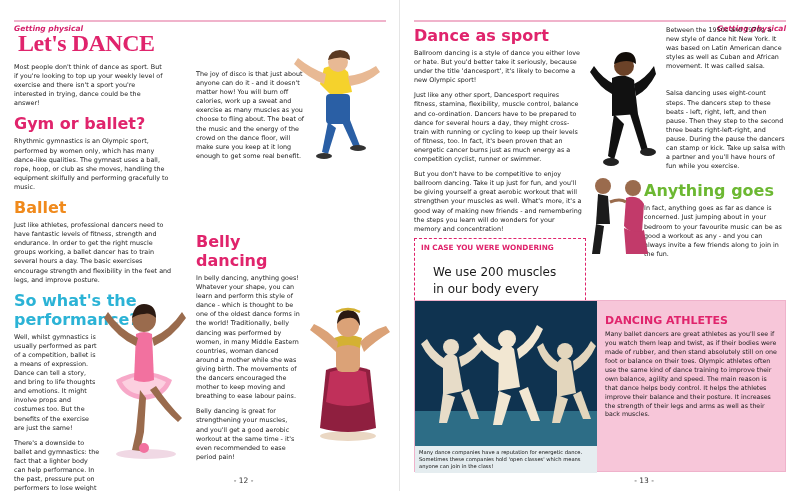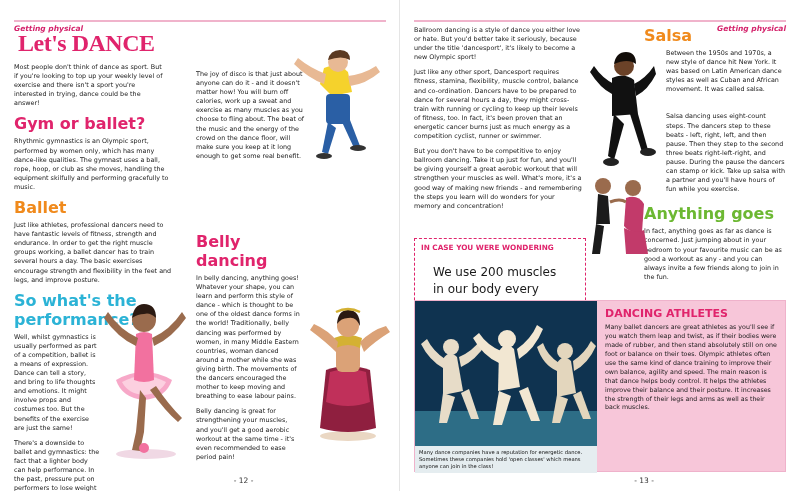--- a/index.html
+++ b/index.html
@@ -99,21 +99,21 @@
     background: linear-gradient(#123a5a,#2a6a8a 55%, #153e5c);
     overflow: hidden;
     margin: 0;
   }
   .photo-cap {
     position: absolute; left: 0; bottom: 0; width: 100%;
     background: rgba(255,255,255,0.88);
     font-size: 5.2px; line-height: 1.35; color: #111; padding: 3px 4px;
   }
   .athletes {
-    flex: 1; padding: 6px 8px 6px 8px;
+    flex: 1; padding: 13px 8px 6px 8px;
   }
   .athletes h3 {
     margin: 0 0 3px 0; font-size: 11px; color: #e0246c; font-weight: bold;
   }
   .athletes p { font-size: 6.3px; line-height: 1.42; color: #1a1a1a; margin: 0; }
 
   .salsa-man { position: absolute; left: 186px; top: 44px; width: 72px; height: 150px; }
   .sport-dancers { position: absolute; left: 186px; top: 168px; width: 66px; height: 92px; }
 </style>
 </head>
@@ -198,27 +198,27 @@
     </svg>
 
     <div class="pagenum">- 12 -</div>
   </div>
 
   <div class="page page-right">
     <div class="runhead runhead-right">Getting physical</div>
     <div class="runrule runrule-right"></div>
 
     <div class="col-r1">
+      <h2 class="sec">Dance as sport</h2>
       <p class="body">Ballroom dancing is a style of dance you either love or hate. But you'd better take it seriously, because under the title 'dancesport', it's likely to become a new Olympic sport!</p>
       <p class="body">Just like any other sport, Dancesport requires fitness, stamina, flexibility, muscle control, balance and co-ordination. Dancers have to be prepared to dance for several hours a day, they might cross-train with running or cycling to keep up their levels of fitness, too. In fact, it's been proven that an energetic cancer burns just as much energy as a competition cyclist, runner or swimmer.</p>
       <p class="body">But you don't have to be competitive to enjoy ballroom dancing. Take it up just for fun, and you'll be giving yourself a great aerobic workout that will strengthen your muscles as well. What's more, it's a good way of making new friends - and remembering the steps you learn will do wonders for your memory and concentration!</p>
     </div>
 
     <div class="col-r2">
-      <h2 class="sec orange">Salsa</h2>
       <p class="body" style="width:120px; margin-left:22px;">Between the 1950s and 1970s, a new style of dance hit New York. It was based on Latin American dance styles as well as Cuban and African movement. It was called salsa.</p>
       <p class="body" style="width:120px; margin-left:22px; margin-top:18px;">Salsa dancing uses eight-count steps. The dancers step to these beats - left, right, left, and then pause. Then they step to the second three beats right-left-right, and pause. During the pause the dancers can stamp or kick. Take up salsa with a partner and you'll have hours of fun while you exercise.</p>
       <h2 class="sec green" style="margin-top:10px;">Anything goes</h2>
       <p class="body">In fact, anything goes as far as dance is concerned. Just jumping about in your bedroom to your favourite music can be as good a workout as any - and you can always invite a few friends along to join in the fun.</p>
     </div>
 
     <svg class="salsa-man" viewBox="0 0 72 150">
       <path d="M26 34 Q38 28 48 36 L52 70 L26 72Z" fill="#111"></path>
       <path d="M28 70 L22 112 L28 116 L38 80Z" fill="#111"></path>
       <path d="M44 70 L56 108 L62 106 L52 70Z" fill="#111"></path>

